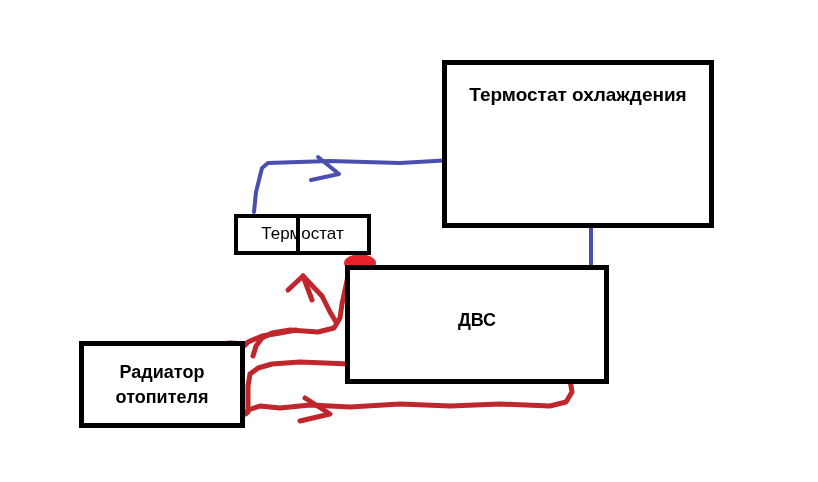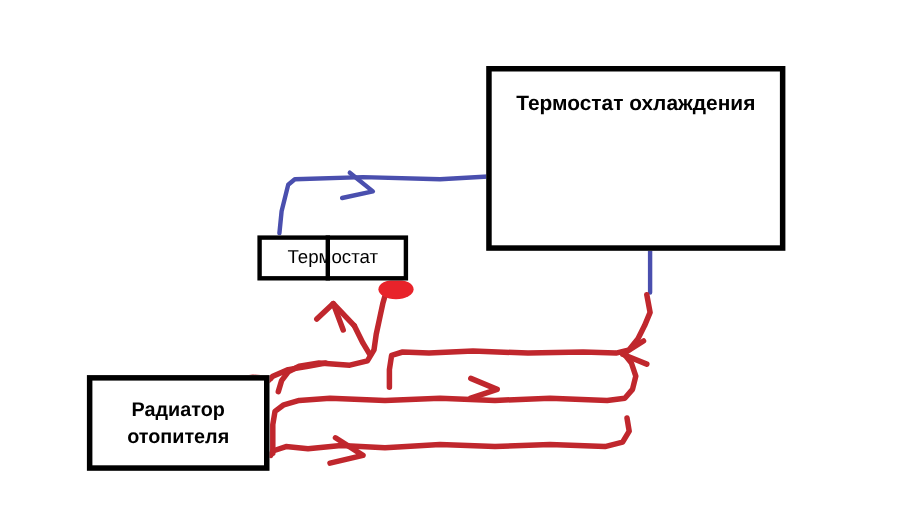--- a/index.html
+++ b/index.html
@@ -177,19 +177,22 @@
 
   <div class="node-box" id="radiator-cooling">
     <div class="node-label">Термостат охлаждения</div>
   </div>
 
   <div class="node-box" id="thermostat">
     <div class="node-label">Термостат</div>
   </div>
   <div id="thermostat-divider"></div>
 
+  <div class="node-box" id="engine">
+    <div class="node-label">ДВС</div>
+  </div>
 
   <div class="node-box" id="radiator-heater">
     <div class="node-label">Радиатор
 отопителя</div>
   </div>
 
 </div>
 
 </body></html>

